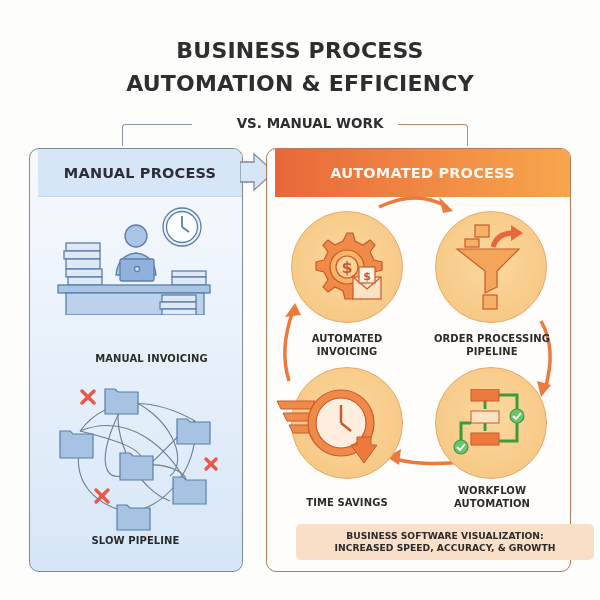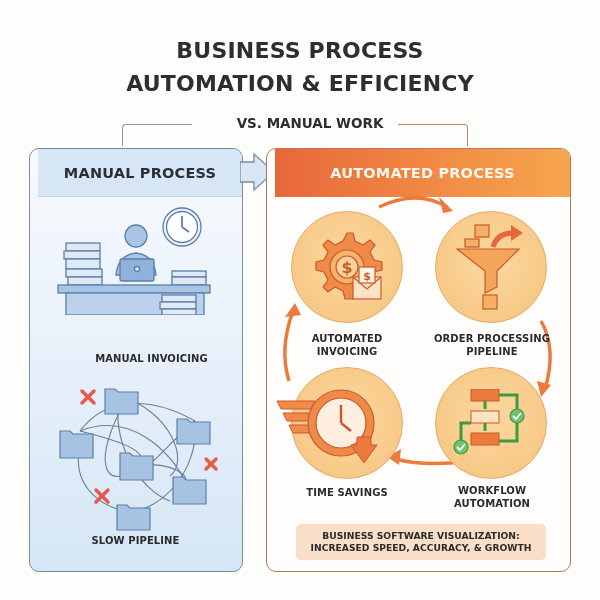--- a/index.html
+++ b/index.html
@@ -21,21 +21,21 @@
   .manual .panel-head { background: #d6e6f6; color: #2b2f35; border-bottom: 1px solid #c3d6ea; }
   .auto .panel-head { background: linear-gradient(90deg, #e8673a 0%, #f28e45 60%, #f7a64d 100%); color: #fff7ee; }
 
   .connector-arrow { position: absolute; left: 240px; top: 152px; width: 36px; height: 40px; }
 
   .caption { position: absolute; font-weight: bold; font-size: 10px; text-align: center; color: #2b2b2b; letter-spacing: 0.1px; line-height: 13px; }
 
   .illus { position: absolute; }
   .circle { position: absolute; width: 112px; height: 112px; border-radius: 50%; background: radial-gradient(circle at 50% 45%, #fbd9a0 0%, #f7c987 70%, #f0b873 100%); border: 1.5px solid #e7a968; }
 
-  .footer-box { position: absolute; left: 296px; top: 524px; width: 250px; height: 36px; background: #f9dfc8; border-radius: 5px; display: flex; flex-direction: column; align-items: center; justify-content: center; font-weight: bold; font-size: 9.2px; line-height: 12px; color: #2b2b2b; text-align: center; }
+  .footer-box { position: absolute; left: 296px; top: 524px; width: 298px; height: 36px; background: #f9dfc8; border-radius: 5px; display: flex; flex-direction: column; align-items: center; justify-content: center; font-weight: bold; font-size: 9.2px; line-height: 12px; color: #2b2b2b; text-align: center; }
 </style>
 </head>
 <body>
 
 <div class="title">
   <div>BUSINESS PROCESS</div>
   <div>AUTOMATION &amp; EFFICIENCY</div>
 </div>
 <div class="subtitle">VS. MANUAL WORK</div>
 <div class="bracket left"></div>
@@ -174,21 +174,21 @@
       <path d="M2 20 H40 L36 28 H6 Z"></path>
       <path d="M8 32 H38 L34 40 H12 Z"></path>
       <path d="M14 44 H38 L34 52 H18 Z"></path>
     </g>
     <circle cx="66" cy="42" r="33" fill="#f08a48" stroke="#c85a2a" stroke-width="1.2"></circle>
     <circle cx="66" cy="42" r="25" fill="#fdeee0" stroke="#c85a2a" stroke-width="1.2"></circle>
     <line x1="66" y1="42" x2="66" y2="24" stroke="#c85a2a" stroke-width="2.4"></line>
     <line x1="66" y1="42" x2="76" y2="50" stroke="#c85a2a" stroke-width="2.4"></line>
     <path d="M82 56 H96 V64 H102 L89 82 L76 64 H82 Z" fill="#ec7a3c" stroke="#c85a2a" stroke-width="1"></path>
   </svg>
-  <div class="caption" style="left:16px; top:337px; width:128px;">
+  <div class="caption" style="left:16px; top:347px; width:128px;">
     <div>TIME SAVINGS</div>
   </div>
 
   <div class="circle" style="left:168px; top:218px;"></div>
   <svg class="illus" style="left:184px; top:240px;" width="80" height="72" viewBox="0 0 80 72">
     <g stroke="#3d9a3d" stroke-width="3" fill="none">
       <path d="M34 12 V20"></path>
       <path d="M34 34 V42"></path>
       <path d="M48 6 H66 V20"></path>
       <path d="M66 34 V52 H48"></path>

